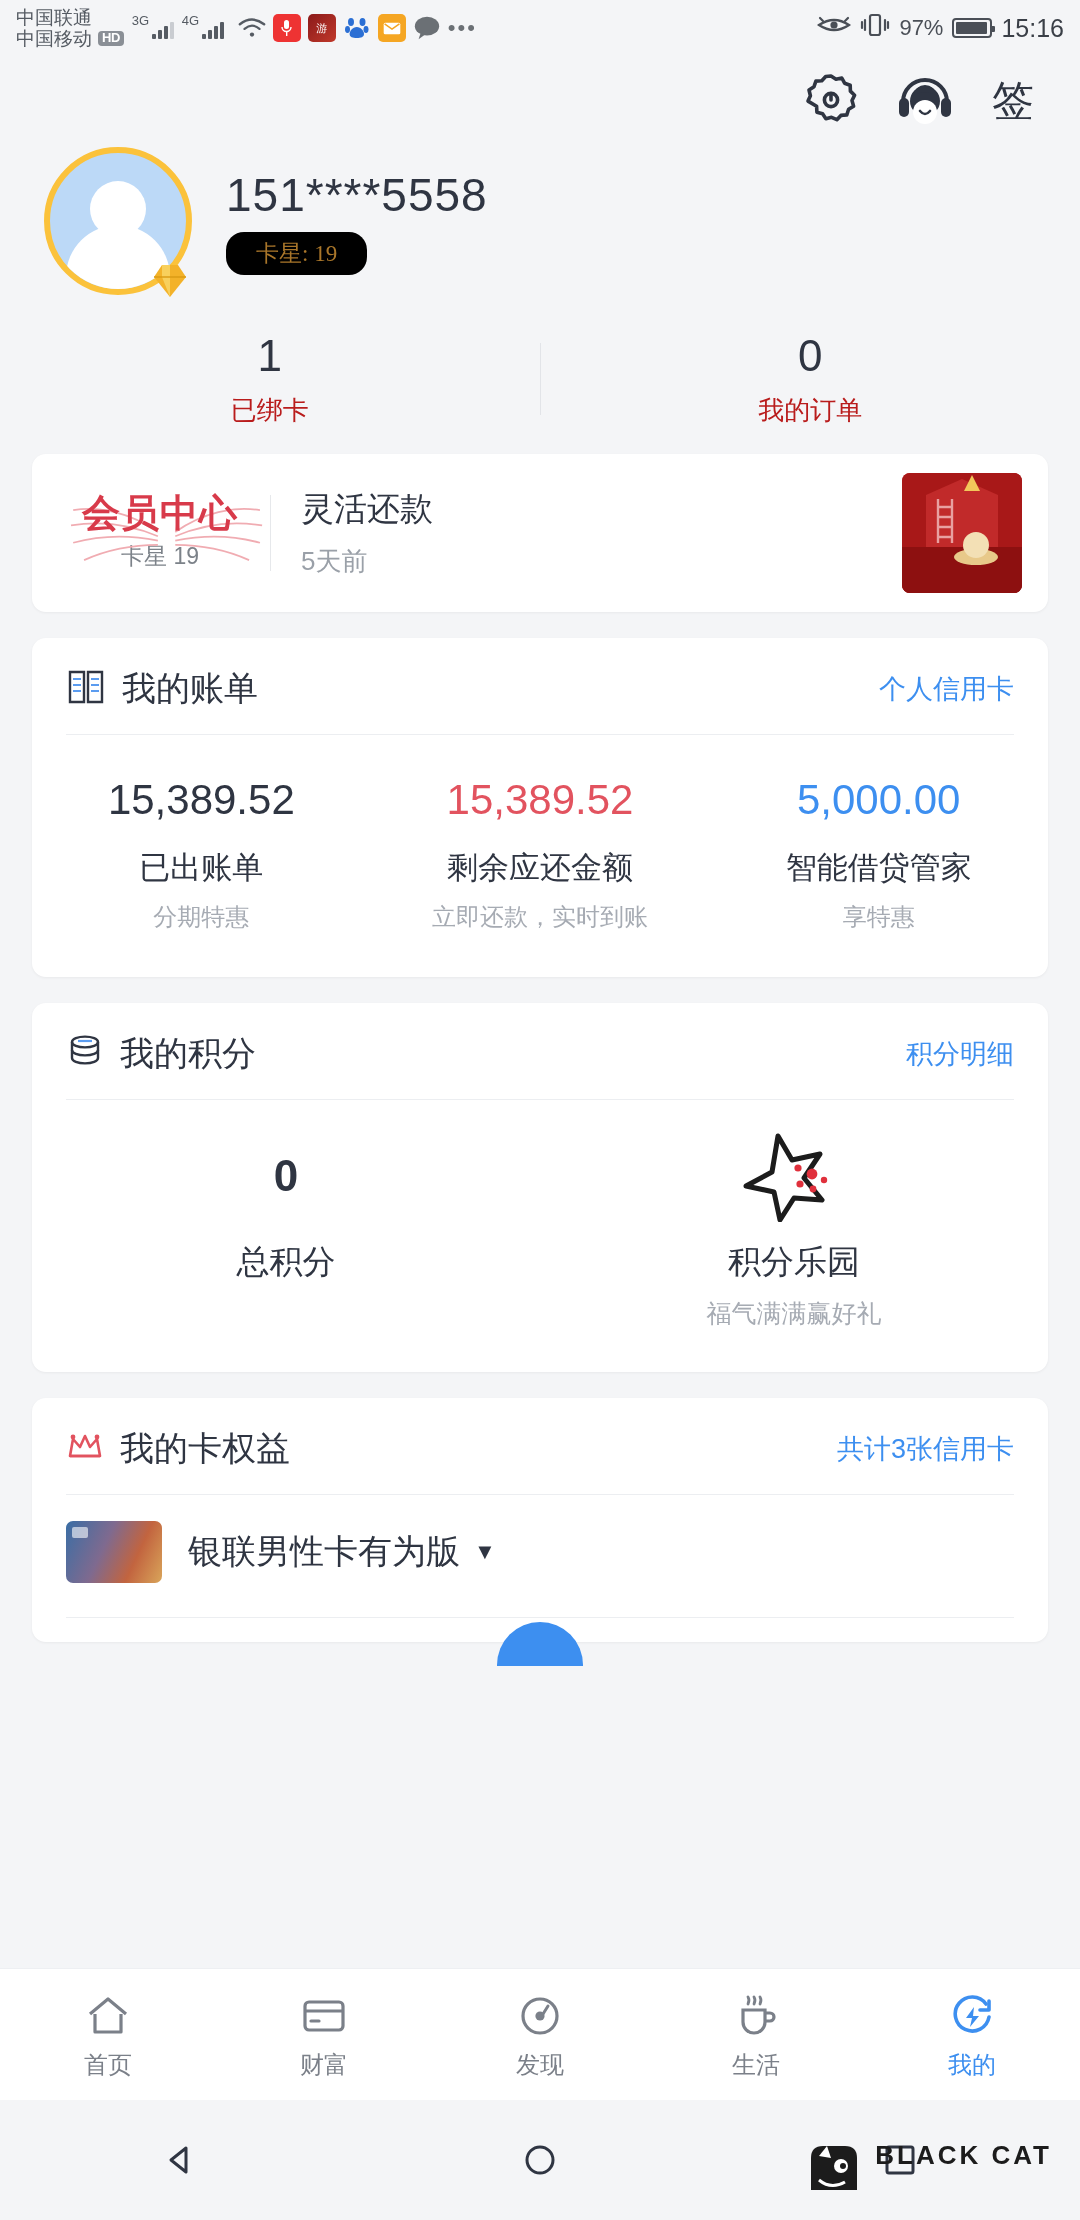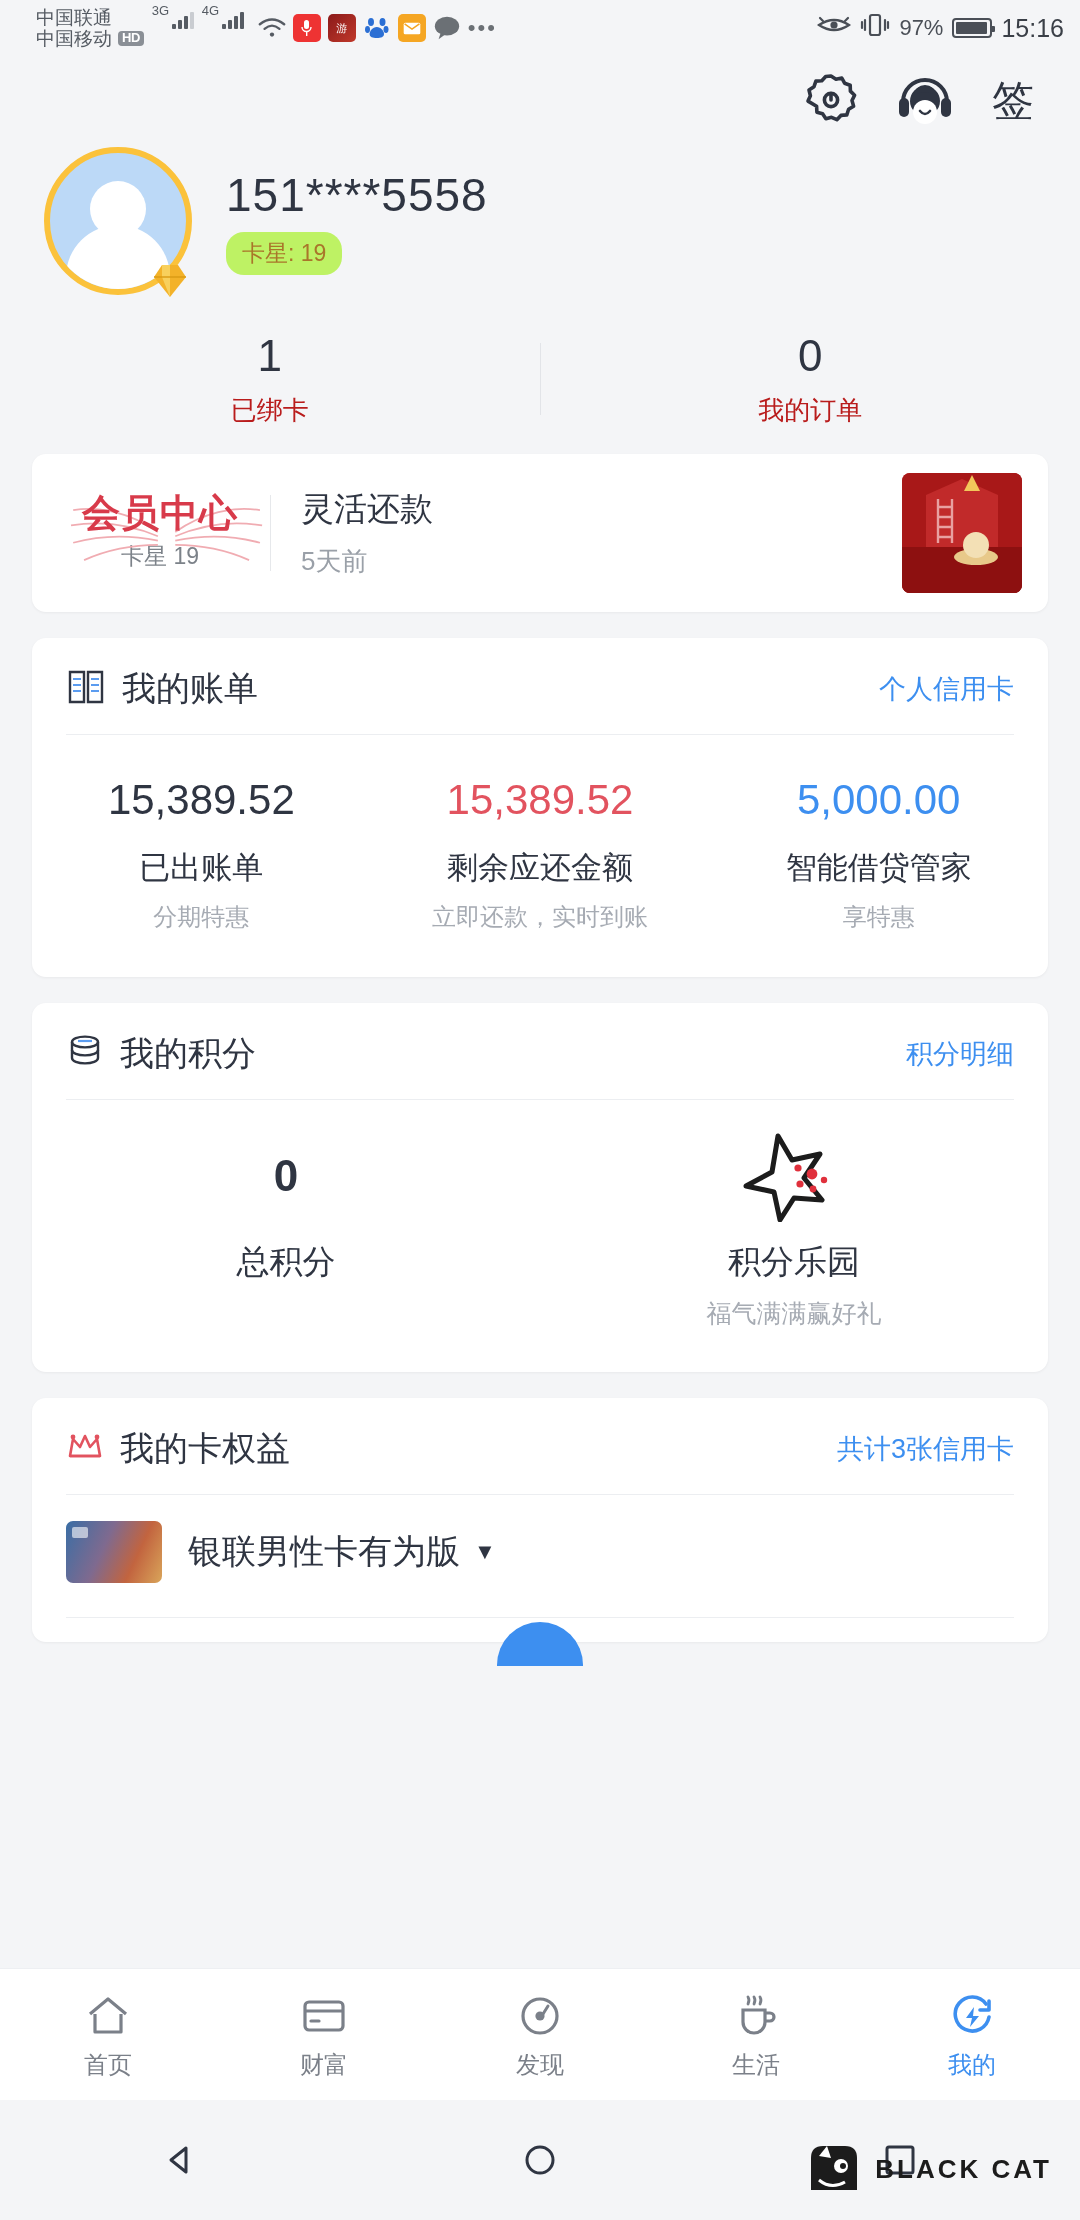--- a/index.html
+++ b/index.html
@@ -9,21 +9,21 @@
     background: #f4f5f7;
     overflow: hidden;
   }
   #app { position: relative; width: 1080px; height: 2220px; background: #f4f5f7; }
 
   
   .statusbar {
     height: 56px; display: flex; align-items: center;
     padding: 0 16px; background: #f4f5f7;
   }
-  .sb-left { display: flex; gap: 8px; margin-left: 20px; }
+  .sb-left { display: flex; align-items: center; gap: 8px; }
   .carriers { display: flex; flex-direction: column; line-height: 1.12;
     font-size: 19px; color: #555b63; }
   .carrier-row { display: flex; align-items: center; gap: 6px; }
   .hd-badge {
     font-size: 13px; background: #8a8f96; color: #fff;
     border-radius: 4px; padding: 0px 4px; font-weight: bold;
     letter-spacing: -0.5px;
   }
   .sig { display: flex; align-items: flex-end; gap: 1px; height: 22px; position: relative; }
   .sig .g { font-size: 13px; color: #555b63; position: absolute; top: -4px; left: 0; }
@@ -72,22 +72,22 @@
   .avatar .head { position: absolute; width: 56px; height: 56px; background: #fff;
     border-radius: 50%; left: 50%; top: 28px; transform: translateX(-50%); }
   .avatar .body { position: absolute; width: 104px; height: 76px; background: #fff;
     border-radius: 52px 52px 0 0; left: 50%; bottom: -12px; transform: translateX(-50%); }
   .avatar-diamond {
     position: absolute; right: 2px; bottom: -4px; width: 40px; height: 40px;
   }
   .pinfo { margin-left: 34px; display: flex; flex-direction: column; gap: 10px; }
   .phone { font-size: 46px; color: #2f3542; letter-spacing: 1px; }
   .star-badge {
-    align-self: flex-start; background: #bef264; color: #a9762a;
-    font-size: 23px; padding: 6px 16px; border-radius: 18px;
+    align-self: flex-start; background: #000000; color: #a9762a;
+    font-size: 23px; padding: 6px 30px; border-radius: 18px; font-family: Liberation Serif, serif;
   }
 
   
   .stats { display: flex; align-items: center; padding: 34px 0 26px 0; }
   .stat { flex: 1; text-align: center; }
   .stat-num { font-size: 44px; color: #2f3542; line-height: 1.2; }
   .stat-lbl { font-size: 26px; color: #b91c1c; margin-top: 10px; }
   .stat-div { width: 1px; height: 72px; background: #e2e4e8; }
 
   
@@ -164,21 +164,21 @@
   .nav-lbl { font-size: 24px; color: #7b8089; margin-top: 6px; }
   .nav-item.active .nav-lbl { color: #3d8ff0; }
 
   
   .sysnav {
     position: absolute; left: 0; right: 0; bottom: 0; height: 120px;
     background: #f4f5f7; display: flex; align-items: center;
   }
   .sys-btn { flex: 1; display: flex; align-items: center; justify-content: center; }
   .wm { position: absolute; right: 28px; bottom: 22px; display: flex;
-    align-items: center; gap: 12px; }
+    align-items: flex-start; gap: 12px; }
   .wm-txt { font-size: 26px; letter-spacing: 3px; color: #1c1c1c; font-weight: bold; }
 </style>
 </head>
 <body>
 
 <div id="app">
 
   <div class="statusbar">
     <div class="sb-left">
       <div class="carriers">

